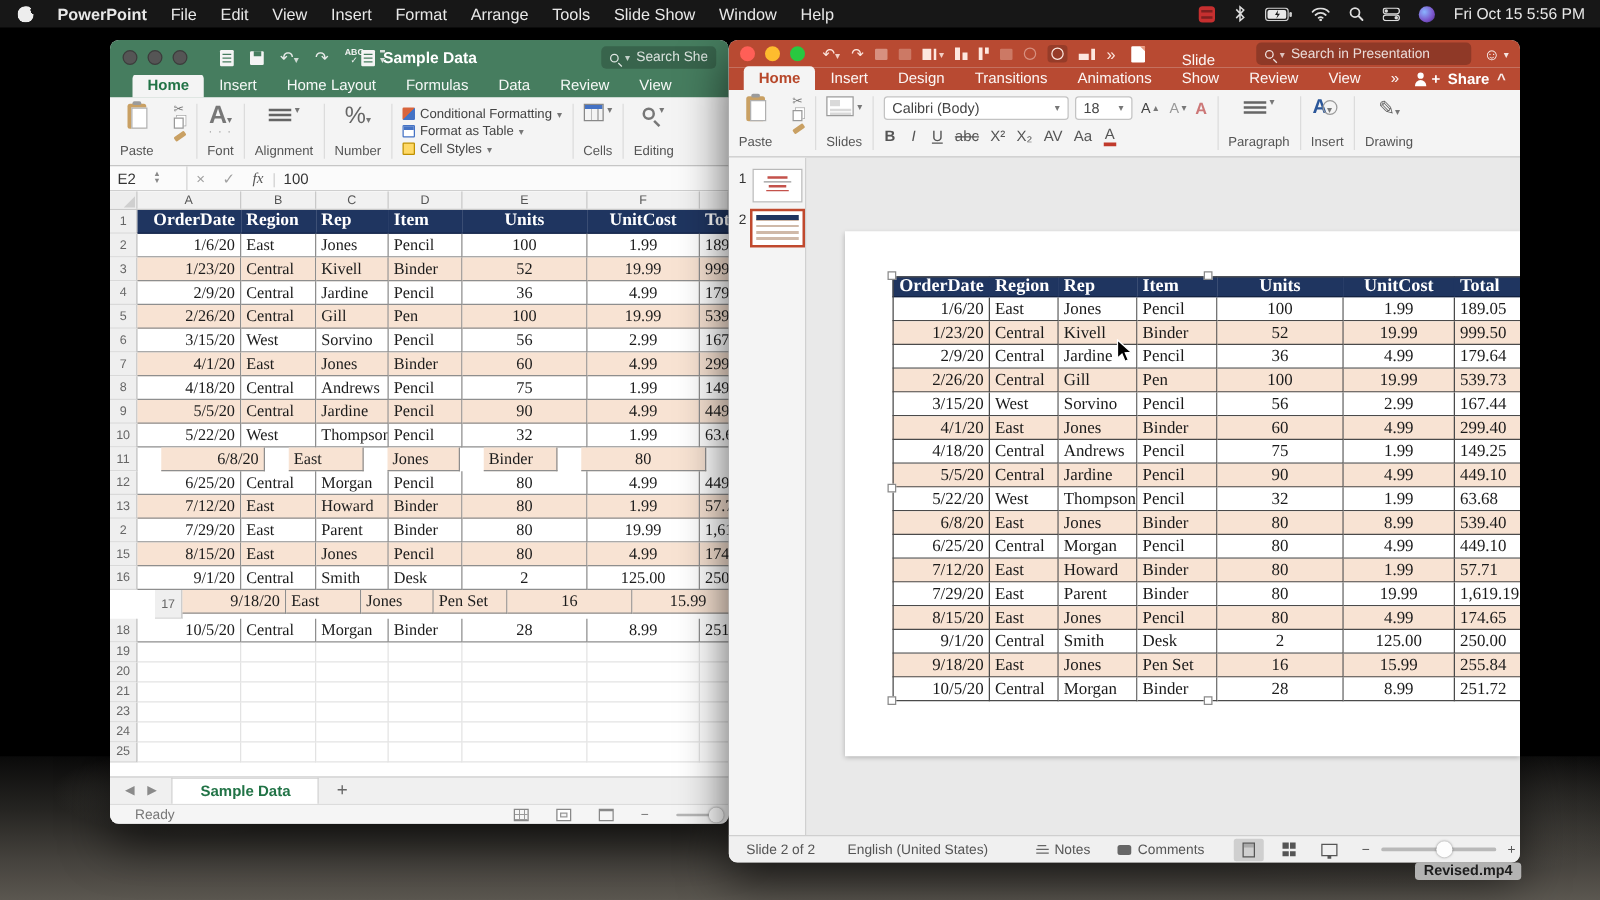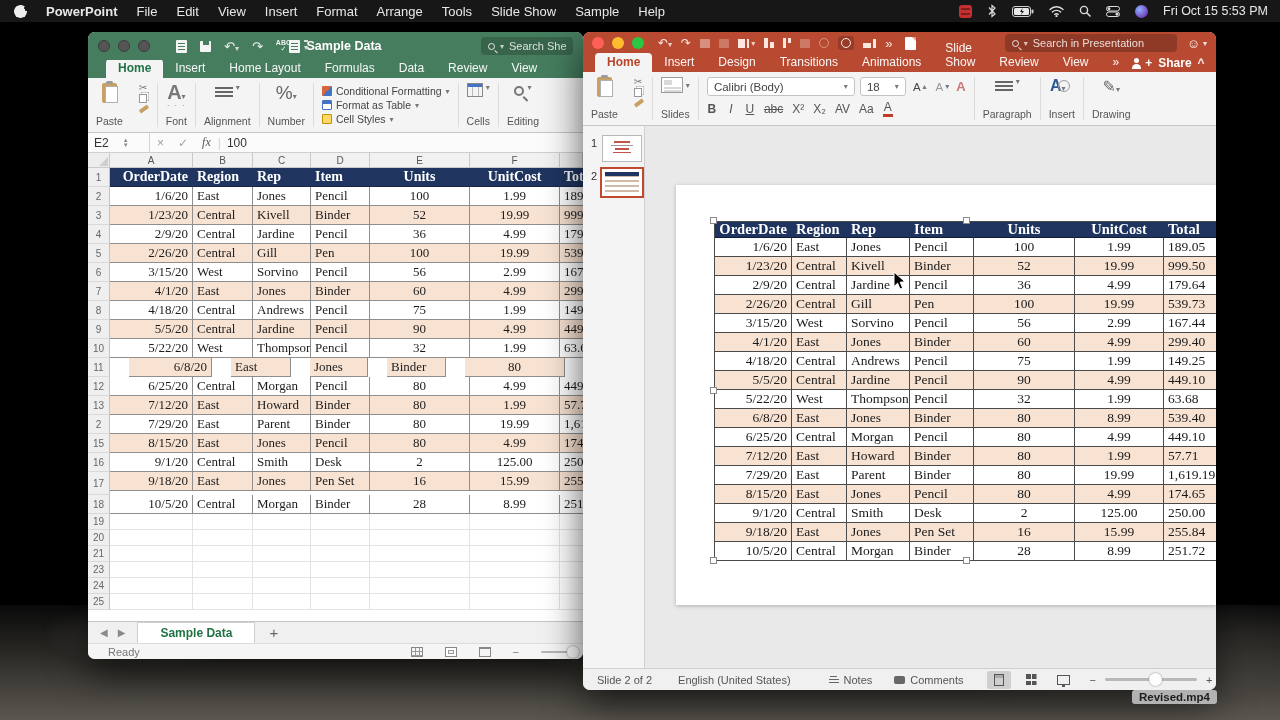--- a/index.html
+++ b/index.html
@@ -202,21 +202,21 @@
     <span class="mb-item mb-app">PowerPoint</span>
     <span id="menu-items" style="display:flex;gap:19px;">
         <span class="mb-item">File</span>
         <span class="mb-item">Edit</span>
         <span class="mb-item">View</span>
         <span class="mb-item">Insert</span>
         <span class="mb-item">Format</span>
         <span class="mb-item">Arrange</span>
         <span class="mb-item">Tools</span>
         <span class="mb-item">Slide Show</span>
-        <span class="mb-item">Sample</span>
+        <span class="mb-item">Window</span>
         <span class="mb-item">Help</span>
       </span>
   </div>
   <div class="mb-right">
     <span class="rec-icon"></span>
     <svg width="10" height="14" viewBox="0 0 10 14">
         <path d="M2 3.5 L8 10 L5 12.5 L5 1.5 L8 4 L2 10.5" fill="none" stroke="#ddd" stroke-width="1.2"></path>
       </svg>
     <span style="display:inline-flex;align-items:center;">
       <svg width="22" height="11" viewBox="0 0 22 11">
@@ -234,21 +234,21 @@
         <circle cx="5" cy="5" r="3.6" fill="none" stroke="#ddd" stroke-width="1.4"></circle>
         <line x1="8" y1="8" x2="11" y2="11" stroke="#ddd" stroke-width="1.6" stroke-linecap="round"></line>
       </svg>
     <svg width="14" height="11" viewBox="0 0 14 11">
         <rect x="0.5" y="0.5" width="13" height="4.5" rx="2.25" fill="none" stroke="#ddd"></rect>
         <circle cx="3" cy="2.75" r="1.4" fill="#ddd"></circle>
         <rect x="0.5" y="6" width="13" height="4.5" rx="2.25" fill="none" stroke="#ddd"></rect>
         <circle cx="11" cy="8.25" r="1.4" fill="#ddd"></circle>
       </svg>
     <span style="width:13px;height:13px;border-radius:50%;background:radial-gradient(circle at 35% 35%,#8ab4ff,#7b52c9 60%,#3c2e7a);"></span>
-    <span class="mb-clock">Fri Oct 15  5:53 PM</span>
+    <span class="mb-clock">Fri Oct 15  5:56 PM</span>
   </div>
 </div>
 
 <div class="window xl">
   <div class="xl-title">
     <div class="lights">
       <span class="light"></span>
       <span class="light"></span>
       <span class="light"></span>
     </div>
@@ -524,21 +524,21 @@
         <div class="xrow" style="height: 19px;">
           <div class="rn">16</div>
           <div class="xc al-r" style="width: 83px; height: 19px;">9/1/20</div>
           <div class="xc " style="width: 60px; height: 19px;">Central</div>
           <div class="xc " style="width: 58px; height: 19px;">Smith</div>
           <div class="xc " style="width: 59px; height: 19px;">Desk</div>
           <div class="xc al-c" style="width: 100px; height: 19px;">2</div>
           <div class="xc al-c" style="width: 90px; height: 19px;">125.00</div>
           <div class="xc " style="width: 120px; height: 19px;">250.00</div>
         </div>
-        <div class="xrow" style="height: 23px;">
+        <div class="xrow" style="height: 23px; padding-left: 36px;">
           <div class="rn">17</div>
           <div class="xc al-r tan" style="width: 83px; height: 19px;">9/18/20</div>
           <div class="xc  tan" style="width: 60px; height: 19px;">East</div>
           <div class="xc  tan" style="width: 58px; height: 19px;">Jones</div>
           <div class="xc  tan" style="width: 59px; height: 19px;">Pen Set</div>
           <div class="xc al-c tan" style="width: 100px; height: 19px;">16</div>
           <div class="xc al-c tan" style="width: 90px; height: 19px;">15.99</div>
           <div class="xc  tan" style="width: 120px; height: 19px;">255.84</div>
         </div>
         <div class="xrow" style="height: 19px;">

